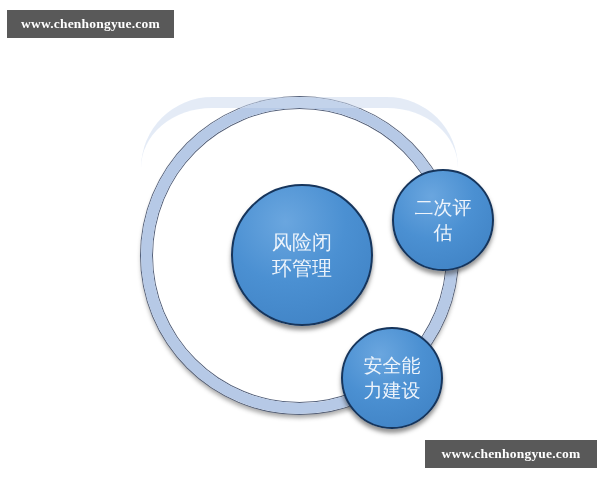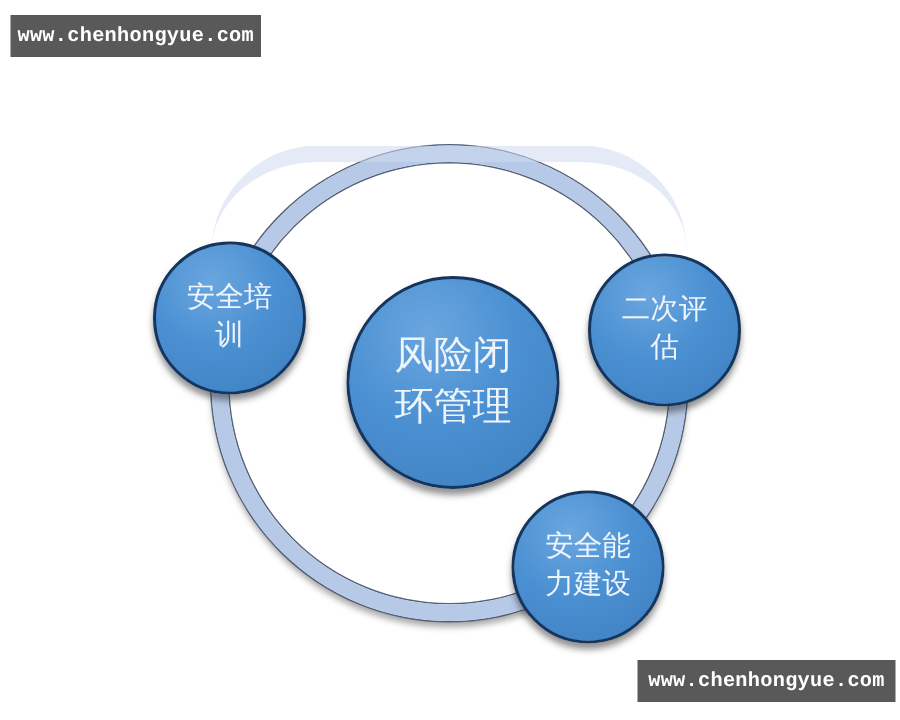--- a/index.html
+++ b/index.html
@@ -14,21 +14,21 @@
     --wm-bg:#595959;
     --wm-fg:#ffffff;
   }
   *{margin:0;padding:0;box-sizing:border-box;}
   html,body{background:#ffffff;}
   .canvas{
     position:relative;
     width:600px;height:480px;
     background:#ffffff;
     overflow:hidden;
-    font-family:Liberation Mono, monospace;
+    font-family:Liberation Serif, serif;
   }
   .watermark{
     position:absolute;
     background:var(--wm-bg);
     color:var(--wm-fg);
     display:flex;align-items:center;justify-content:center;
     font-size:13.5px;
     font-weight:bold;
     letter-spacing:.2px;
   }
@@ -63,21 +63,21 @@
     box-shadow:0 4px 4px rgba(40,40,40,.50);
     display:flex;align-items:center;justify-content:center;
     color:var(--label);
     text-align:center;
   }
   .node .label{
     white-space:pre-line;
     line-height:1.32;
   }
   .node-small{width:102px;height:102px;font-size:19px;}
-  .node-center{width:142px;height:142px;font-size:26px;left:231px;top:184px;}
+  .node-center{width:142px;height:142px;font-size:20px;left:231px;top:184px;}
   .node-top{left:250px;top:51px;}
   .node-left{left:102px;top:161px;}
   .node-right{left:392px;top:169px;}
   .node-bottom-left{left:159px;top:325px;}
   .node-bottom-right{left:341px;top:327px;justify-content:center;}
 </style>
 </head>
 <body>
 
 <div class="canvas">
@@ -91,24 +91,20 @@
     <span class="label">二次评
 估</span>
   </div>
 
   <div class="node node-small node-bottom-right">
     <span class="label">安全能
 力建设</span>
   </div>
 
 
-  <div class="node node-small node-left">
-    <span class="label">安全培
-训</span>
-  </div>
 
   <div class="node node-center">
     <span class="label">风险闭
 环管理</span>
   </div>
 
   <div class="watermark wm-bottom-right">www.chenhongyue.com</div>
 
 </div>
 

